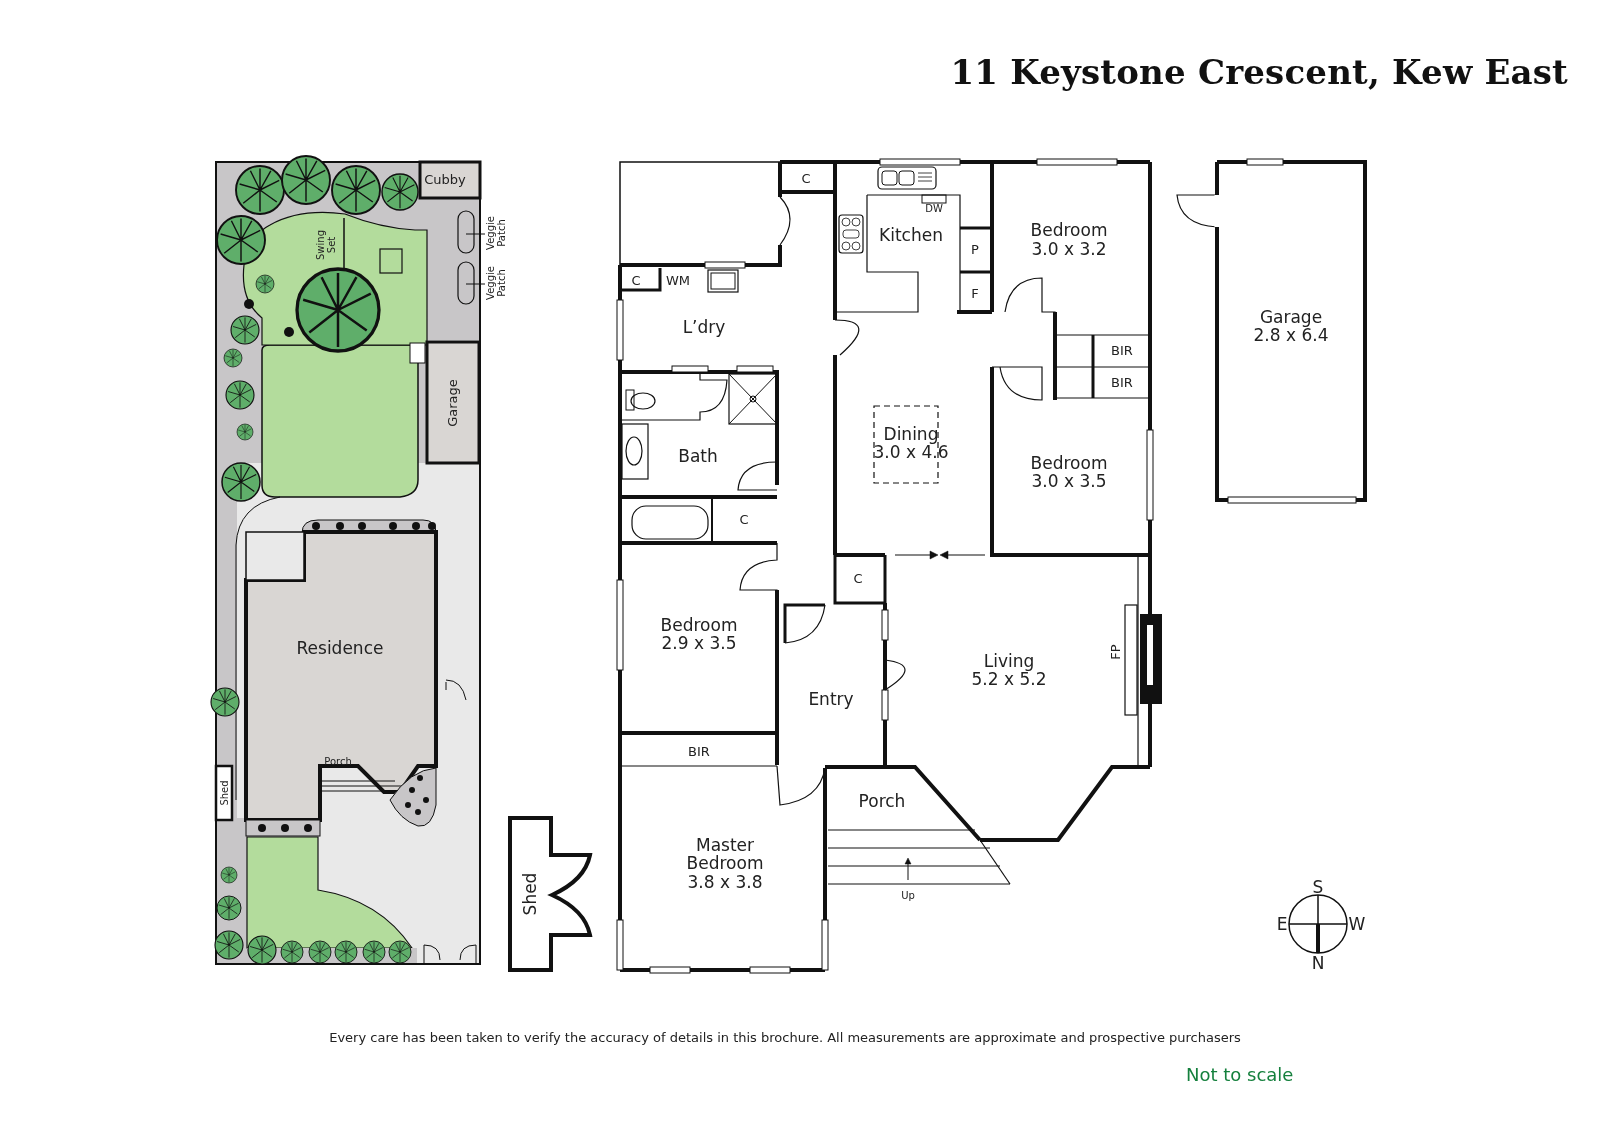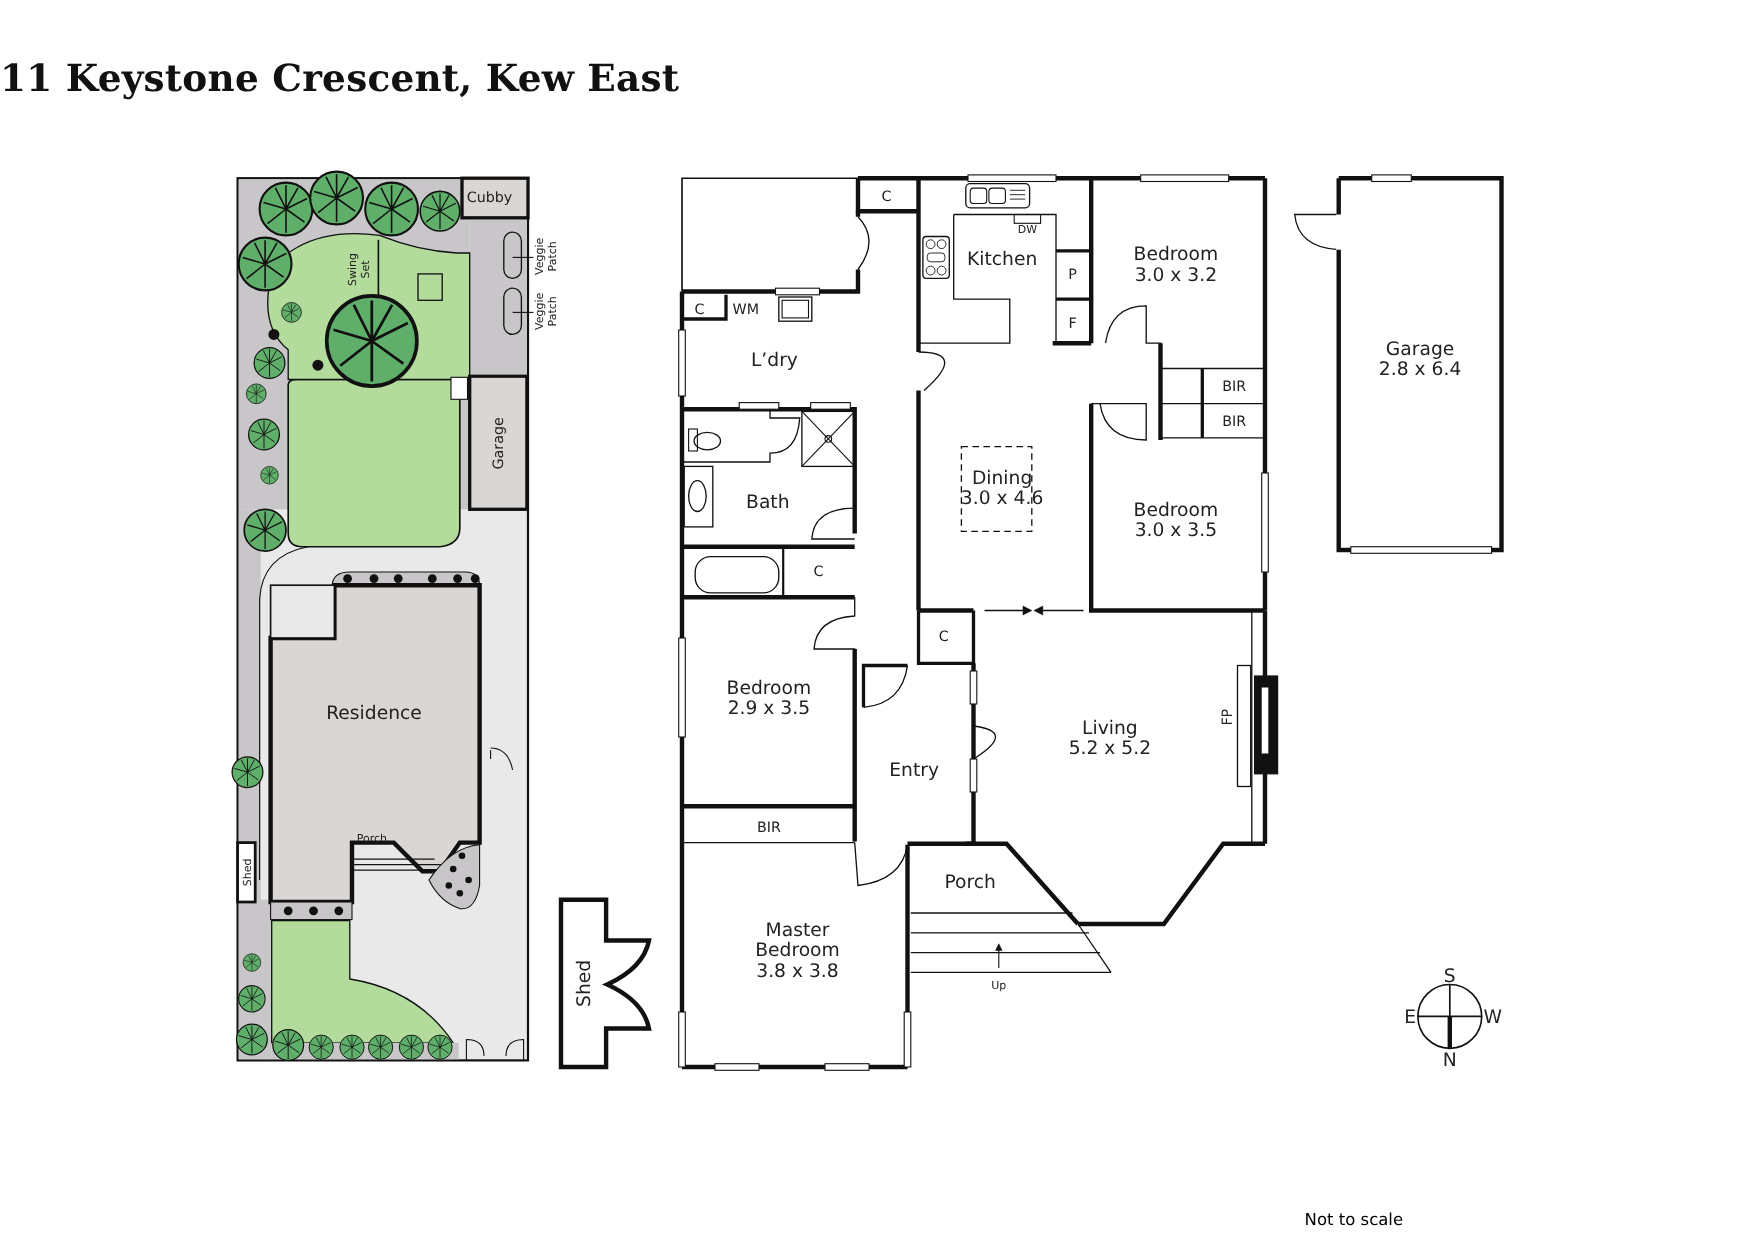--- a/index.html
+++ b/index.html
@@ -1,24 +1,24 @@
 <!DOCTYPE html>
 <html><head>
 <meta charset="utf-8">
 <style>
   html,body{margin:0;padding:0;background:#ffffff;}
   body{width:1600px;height:1131px;position:relative;overflow:hidden;font-family:"DejaVu Sans","Liberation Sans",sans-serif;}
-  .title{position:absolute;left:0;width:1568px;top:52px;text-align:left;font-family:"DejaVu Serif","Liberation Serif",serif;font-weight:bold;font-size:34px;color:#111;letter-spacing:0.2px;}
+  .title{position:absolute;left:0;width:1568px;top:52px;text-align:right;font-family:"DejaVu Serif","Liberation Serif",serif;font-weight:bold;font-size:34px;color:#111;letter-spacing:0.2px;}
   svg#plan{position:absolute;left:0;top:0;}
   .lbl{font-family:"DejaVu Sans","Liberation Sans",sans-serif;fill:#222;}
   .rm{font-size:17px;}
   .sm{font-size:13px;}
   .xs{font-size:10px;}
   .disc{position:absolute;left:240px;width:1090px;top:1030px;text-align:center;font-family:"DejaVu Sans","Liberation Sans",sans-serif;font-size:13px;line-height:16px;color:#222;}
-  .nts{position:absolute;left:1186px;top:1100px;font-family:"DejaVu Sans","Liberation Sans",sans-serif;font-size:15px;color:#000000;}
+  .nts{position:absolute;left:1186px;top:1064px;font-family:"DejaVu Sans","Liberation Sans",sans-serif;font-size:18px;color:#15803d;}
 </style>
 </head>
 <body>
 
 <div class="title">11 Keystone Crescent, Kew East</div>
 
 <svg id="plan" width="1600" height="1131" viewBox="0 0 1600 1131">
   <defs>
     <g id="tree">
       <circle r="1" fill="#5fae6a" stroke="#111" stroke-width="0.08"></circle>
@@ -301,14 +301,15 @@
 
   <g>
     <text class="lbl rm" x="1318" y="893" text-anchor="middle">S</text>
     <text class="lbl rm" x="1318" y="969" text-anchor="middle">N</text>
     <text class="lbl rm" x="1282" y="930" text-anchor="middle">E</text>
     <text class="lbl rm" x="1357" y="930" text-anchor="middle">W</text>
   </g>
 </svg>
 
 <div class="disc">
+  <div>Every care has been taken to verify the accuracy of details in this brochure.  All measurements are approximate and prospective purchasers</div>
 </div>
 <div class="nts">Not to scale</div>
 
 </body></html>

